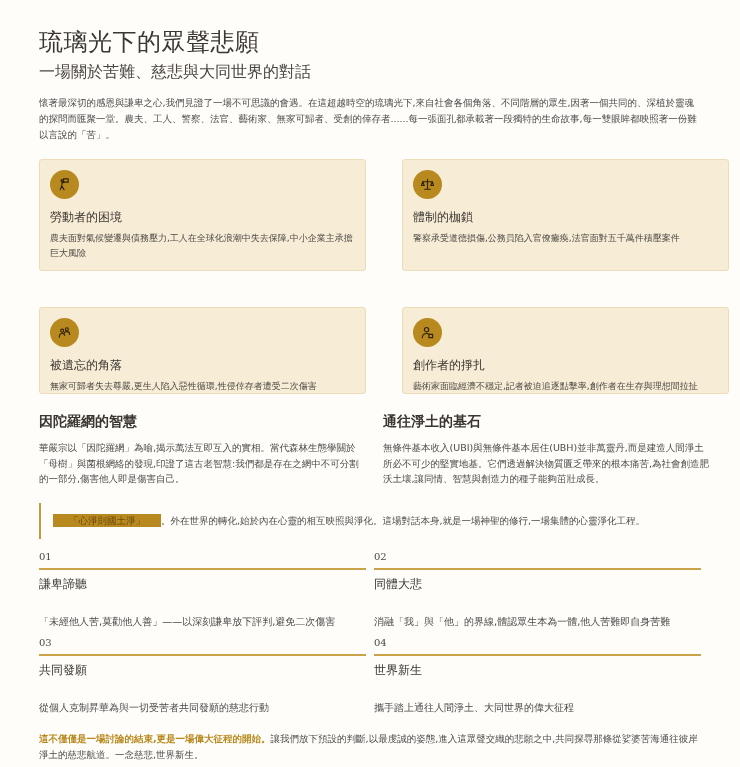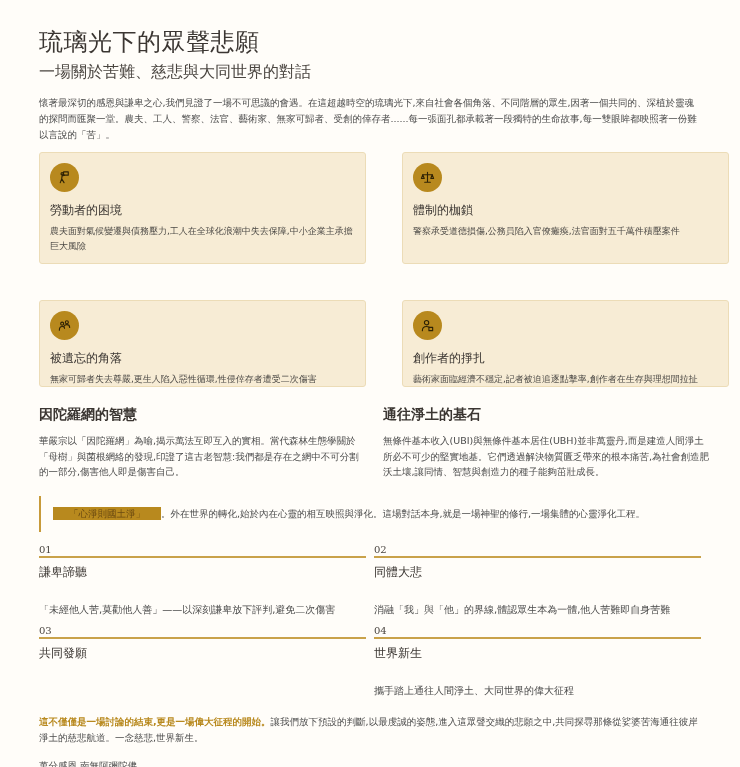--- a/index.html
+++ b/index.html
@@ -3,38 +3,38 @@
   <meta charset="utf-8">
   <style>
     * { margin: 0; padding: 0; box-sizing: border-box; }
     html, body { width: 740px; height: 767px; background: #fffdf9; overflow: hidden; }
     body { font-family: "DejaVu Sans", "Liberation Sans", sans-serif; color: #3a3a3a; }
     .page { padding: 26px 39px 0 39px; width: 740px; }
     .title { font-size: 24px; font-weight: 400; color: #3b3632; letter-spacing: 0.5px; line-height: 32px; }
     .subtitle { font-size: 16px; color: #4a4540; margin-top: 5px; line-height: 18px; }
     .intro { font-size: 9.5px; color: #4b4b4b; line-height: 16px; margin-top: 14px; width: 662px; }
 
-    .cards { display: grid; grid-template-columns: 327px 327px; column-gap: 9px; row-gap: 10px; margin-top: 9px; gap: 36px; }
+    .cards { display: grid; grid-template-columns: 327px 327px; column-gap: 9px; row-gap: 10px; margin-top: 16px; gap: 36px; }
     .card { background: #f7ecd5; border: 1px solid #ecdcb7; border-radius: 3px; padding: 10px 10px 10px 10px; }
     .card.tall { height: 112px; }
     .card.short { height: 87px; }
     .icon-circle { width: 29px; height: 29px; border-radius: 50%; background: #b8891e; display: flex; align-items: center; justify-content: center; }
     .icon-circle svg { width: 15px; height: 15px; }
     .card-title { font-size: 12px; color: #3b3632; margin-top: 10px; line-height: 16px; }
     .card-desc { font-size: 9px; color: #4d4a46; margin-top: 6px; line-height: 15px; }
 
     .two-col { display: grid; grid-template-columns: 327px 327px; column-gap: 17px; margin-top: 17px; }
     .col-title { font-size: 14px; color: #3b3632; line-height: 20px; }
     .col-text { font-size: 9.5px; color: #4b4b4b; line-height: 15.5px; margin-top: 9px; }
 
     .quote { margin-top: 16px; border-left: 2px solid #c79a3a; padding: 10px 0 10px 12px; font-size: 9.5px; color: #4b4b4b; line-height: 16px; }
     .quote .hl { background: #b8891e; color: #6b4a10; padding: 1px 16px; }
 
     .steps { display: grid; grid-template-columns: 327px 327px; column-gap: 8px; row-gap: 8px; margin-top: 11px; }
-    .step-num { font-family: "DejaVu Serif", "Liberation Serif", serif; font-size: 10px; color: #4a4540; line-height: 13px; border-bottom: 2px solid #c9a24a; }
+    .step-num { font-family: "DejaVu Serif", "Liberation Serif", serif; font-size: 10px; color: #4a4540; line-height: 13px; padding-bottom: 5px; border-bottom: 2px solid #c9a24a; }
     .step-title { font-size: 12px; color: #3b3632; margin-top: 6px; line-height: 16px; }
     .step-desc { font-size: 10px; color: #4b4b4b; margin-top: 23px; line-height: 13px; }
 
     .closing { margin-top: 17px; font-size: 9.5px; color: #4b4b4b; line-height: 16px; }
     .closing .em { color: #b8891e; font-weight: bold; }
     .signoff { margin-top: 12px; font-size: 9.5px; color: #4b4b4b; line-height: 16px; }
   </style>
 </head>
 <body>
 
@@ -112,20 +112,21 @@
       <div class="step-desc">「未經他人苦,莫勸他人善」——以深刻謙卑放下評判,避免二次傷害</div>
     </div>
     <div>
       <div class="step-num">02</div>
       <div class="step-title">同體大悲</div>
       <div class="step-desc">消融「我」與「他」的界線,體認眾生本為一體,他人苦難即自身苦難</div>
     </div>
     <div>
       <div class="step-num">03</div>
       <div class="step-title">共同發願</div>
+      <div class="step-desc">從個人克制昇華為與一切受苦者共同發願的慈悲行動</div>
     </div>
     <div>
       <div class="step-num">04</div>
       <div class="step-title">世界新生</div>
       <div class="step-desc">攜手踏上通往人間淨土、大同世界的偉大征程</div>
     </div>
   </div>
 
   <p class="closing"><span class="em">這不僅僅是一場討論的結束,更是一場偉大征程的開始。</span><span>讓我們放下預設的判斷,以最虔誠的姿態,進入這眾聲交織的悲願之中,共同探尋那條從娑婆苦海通往彼岸淨土的慈悲航道。一念慈悲,世界新生。</span></p>
 

